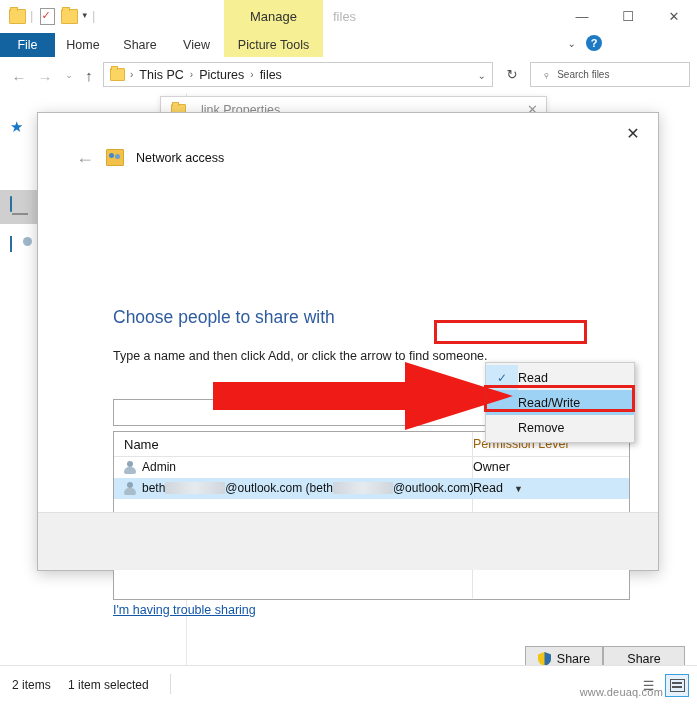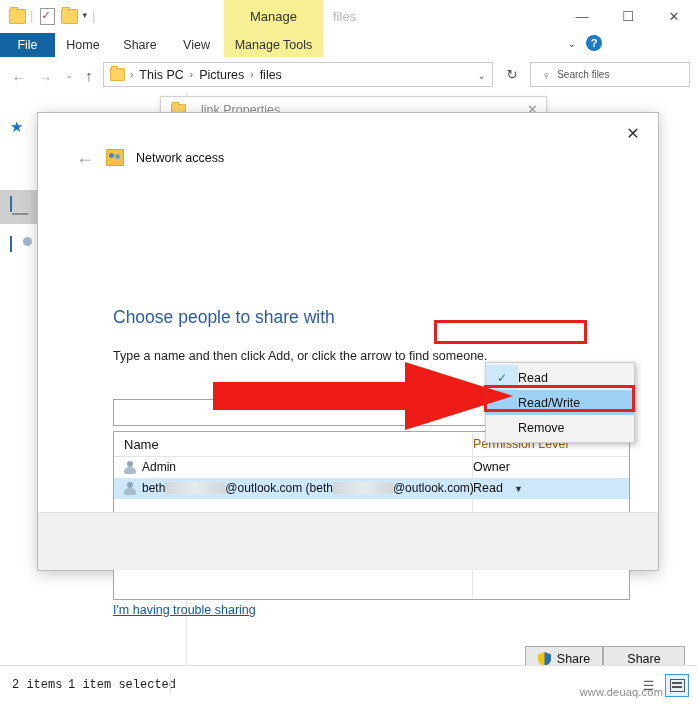--- a/index.html
+++ b/index.html
@@ -75,21 +75,21 @@
   .ic-cloud{width:20px;height:11px;background:#1c6fb5;border-radius:9px 9px 5px 5px;margin-top:5px;}
   .ic-pc{width:19px;height:13px;background:#3a9fe0;border:1px solid #2a6f9e;border-radius:1px;margin-top:2px;}
   .ic-pc:after{content:"";position:absolute;left:2px;top:16px;width:16px;height:2px;background:#8c8c8c;}
   .ic-net{width:16px;height:12px;background:#3a9fe0;border:1px solid #2a6f9e;margin-top:5px;}
   .ic-net:after{content:"";position:absolute;right:0;top:0px;width:9px;height:9px;border-radius:50%;background:#9fb8c9;}
 
   .content{position:absolute;left:187px;top:93px;width:510px;height:573px;background:#fff;}
 
   
   .statusbar{position:absolute;left:0;bottom:0;width:697px;height:38px;background:#fff;border-top:1px solid #e2e2e2;}
-  .st-text{position:absolute;top:12px;font-size:12px;color:#222;font-family:Liberation Mono, monospace;}
+  .st-text{position:absolute;top:12px;font-size:12px;color:#222;}
   .st-items{left:12px;}
   .st-sel{left:68px;}
   .st-div{position:absolute;left:170px;top:8px;width:1px;height:20px;background:#dcdcdc;}
   .viewbtns{position:absolute;right:8px;top:8px;display:flex;gap:6px;align-items:center;}
   .vb{width:22px;height:21px;display:flex;align-items:center;justify-content:center;}
   .vb.active{border:1px solid #3a9fe0;background:#e5f2fb;}
   .vb-list{font-size:13px;color:#666;letter-spacing:-1px;}
   .vb-det{width:13px;height:11px;border:1px solid #555;position:relative;}
   .vb-det:after{content:"";position:absolute;left:1px;top:2px;width:10px;height:2px;background:#555;box-shadow:0 4px 0 #555;}
   .watermark{position:absolute;right:34px;bottom:6px;font-size:11px;color:#8a8a8a;letter-spacing:.2px;}
@@ -191,21 +191,21 @@
       <div class="wbtn">☐</div>
       <div class="wbtn close">✕</div>
     </div>
   </div>
 
   <div class="ribbon">
     <div class="tab file">File</div>
     <div class="tab home">Home</div>
     <div class="tab share">Share</div>
     <div class="tab view">View</div>
-    <div class="tab pt">Manage Tools</div>
+    <div class="tab pt">Picture Tools</div>
     <div class="ribbon-right">
       <span class="chev">⌄</span>
       <span class="helpbtn">?</span>
     </div>
   </div>
 
   <div class="addrbar">
     <div class="navbtn nav-back">←</div>
     <div class="navbtn nav-fwd">→</div>
     <div class="navbtn nav-down">⌄</div>

